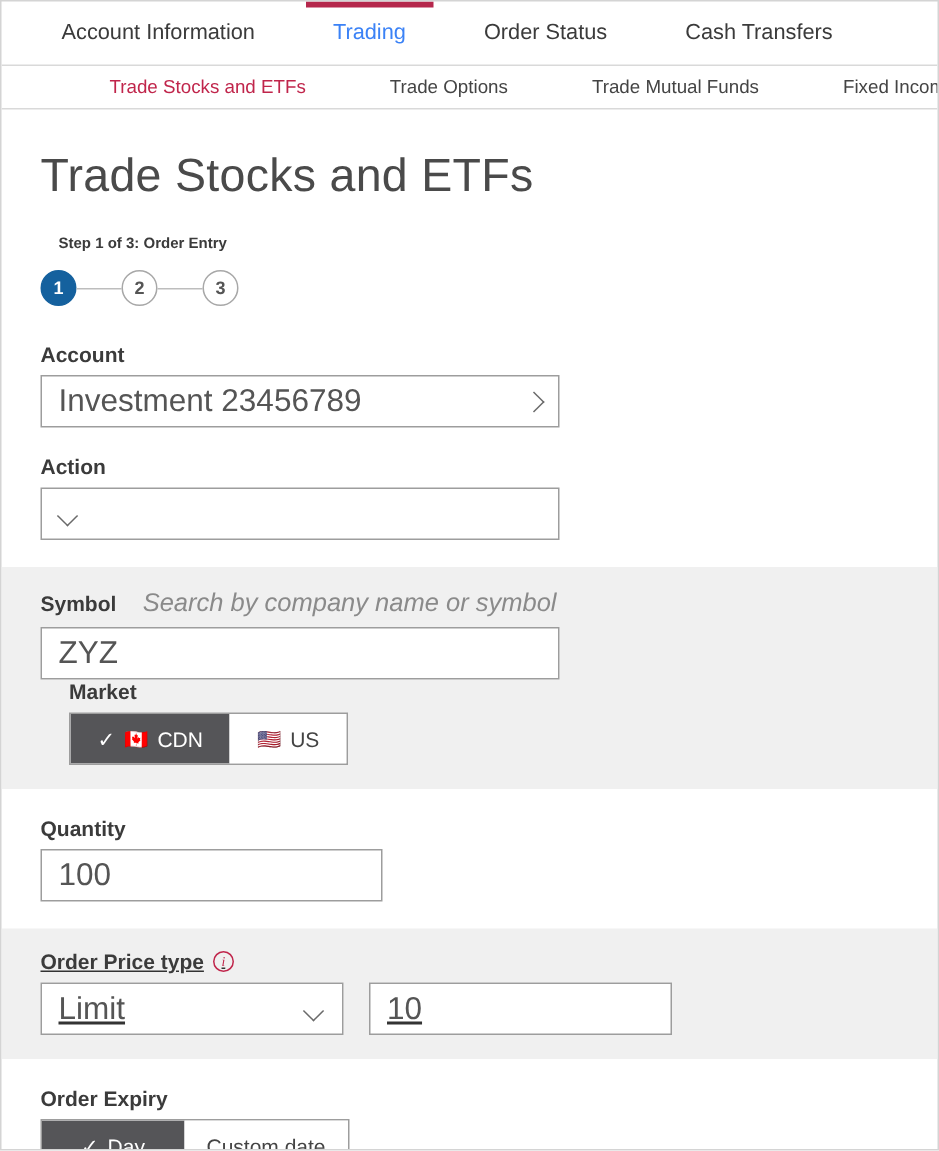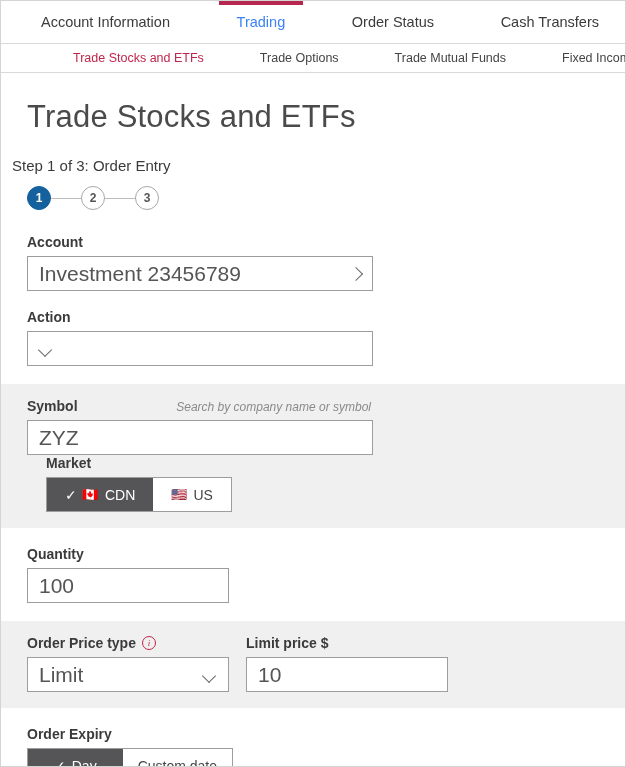--- a/index.html
+++ b/index.html
@@ -22,21 +22,20 @@
   }
 
   
   .primary-nav {
     height: 43px;
     border-bottom: 1px solid #d9d9d9;
     display: flex;
     align-items: center;
     padding-left: 14px;
     position: relative;
-    justify-content: space-between;
   }
   .pnav-item {
     position: relative;
     font-size: 14.5px;
     color: #3b3b3b;
     padding: 0 26px;
     height: 43px;
     display: flex;
     align-items: center;
     white-space: nowrap;
@@ -77,23 +76,24 @@
 
   h1.page-title {
     font-size: 31px;
     font-weight: 400;
     color: #4a4a4a;
     margin: 26px 0 0 26px;
     letter-spacing: 0.2px;
   }
 
   .step-label {
-    font-size: 15px;
+    font-size: 10px;
     color: #3b3b3b;
-    margin: 22px 0 0 11px;
+    margin: 22px 0 0 38px;
+    font-weight: bold;
   }
 
   
   .stepper {
     display: flex;
     align-items: center;
     margin: 12px 0 0 26px;
   }
   .step-circle {
     width: 24px; height: 24px;
@@ -188,21 +188,21 @@
   .sym-row { display: flex; align-items: flex-start; flex-direction: column; }
   .sym-col { width: 346px; }
   .sym-head {
     display: flex;
     align-items: baseline;
     justify-content: space-between;
     margin-bottom: 6px;
     padding-right: 2px;
   }
   .helper {
-    font-size: 12px;
+    font-size: 17px;
     font-style: italic;
     color: #8a8a8a;
   }
   .mkt-col { margin-left: 19px; }
 
   
   .toggle-group {
     display: flex;
     border: 1px solid #9d9d9d;
     height: 35px;
@@ -225,21 +225,21 @@
     background: #555558;
     color: #ffffff;
   }
   .toggle-btn .check {
     font-size: 14px;
     line-height: 1;
   }
   .flag { font-size: 13px; line-height: 1; }
 
   
-  .price-row { display: flex; align-items: flex-end; }
+  .price-row { display: flex; align-items: flex-end; text-decoration: underline; }
   .price-col { width: 202px; }
   .limit-col { margin-left: 17px; width: 202px; }
 
   .label-with-info {
     display: flex;
     align-items: center;
     gap: 6px;
     margin-bottom: 6px;
   }
   .info-icon {
@@ -250,21 +250,21 @@
     font-size: 9px;
     font-style: italic;
     display: flex;
     align-items: center;
     justify-content: center;
     line-height: 1;
     font-family: "Liberation Serif", serif;
     flex: none;
   }
 
-  .w-qty { width: 202px; }
+  .w-qty { width: 228px; }
   .w-pay { width: 362px; }
   .w-acct { width: 346px; }
   .w-action { width: 346px; }
 </style>
 </head>
 <body>
 
 <div class="page">
 
   <div class="primary-nav">
@@ -360,21 +360,20 @@
           <div class="label-with-info">
             <label class="field-label" style="margin-bottom:0">Order Price type</label>
             <span class="info-icon">i</span>
           </div>
           <div class="input-box">
             <span class="val">Limit</span>
             <span class="chev chev-down"></span>
           </div>
         </div>
         <div class="limit-col">
-          <label class="field-label">Limit price $</label>
           <div class="input-box">
             <span class="val">10</span>
           </div>
         </div>
       </div>
     </div>
 
     <div class="block mt-std">
       <label class="field-label">Order Expiry</label>
       <div class="toggle-group">

